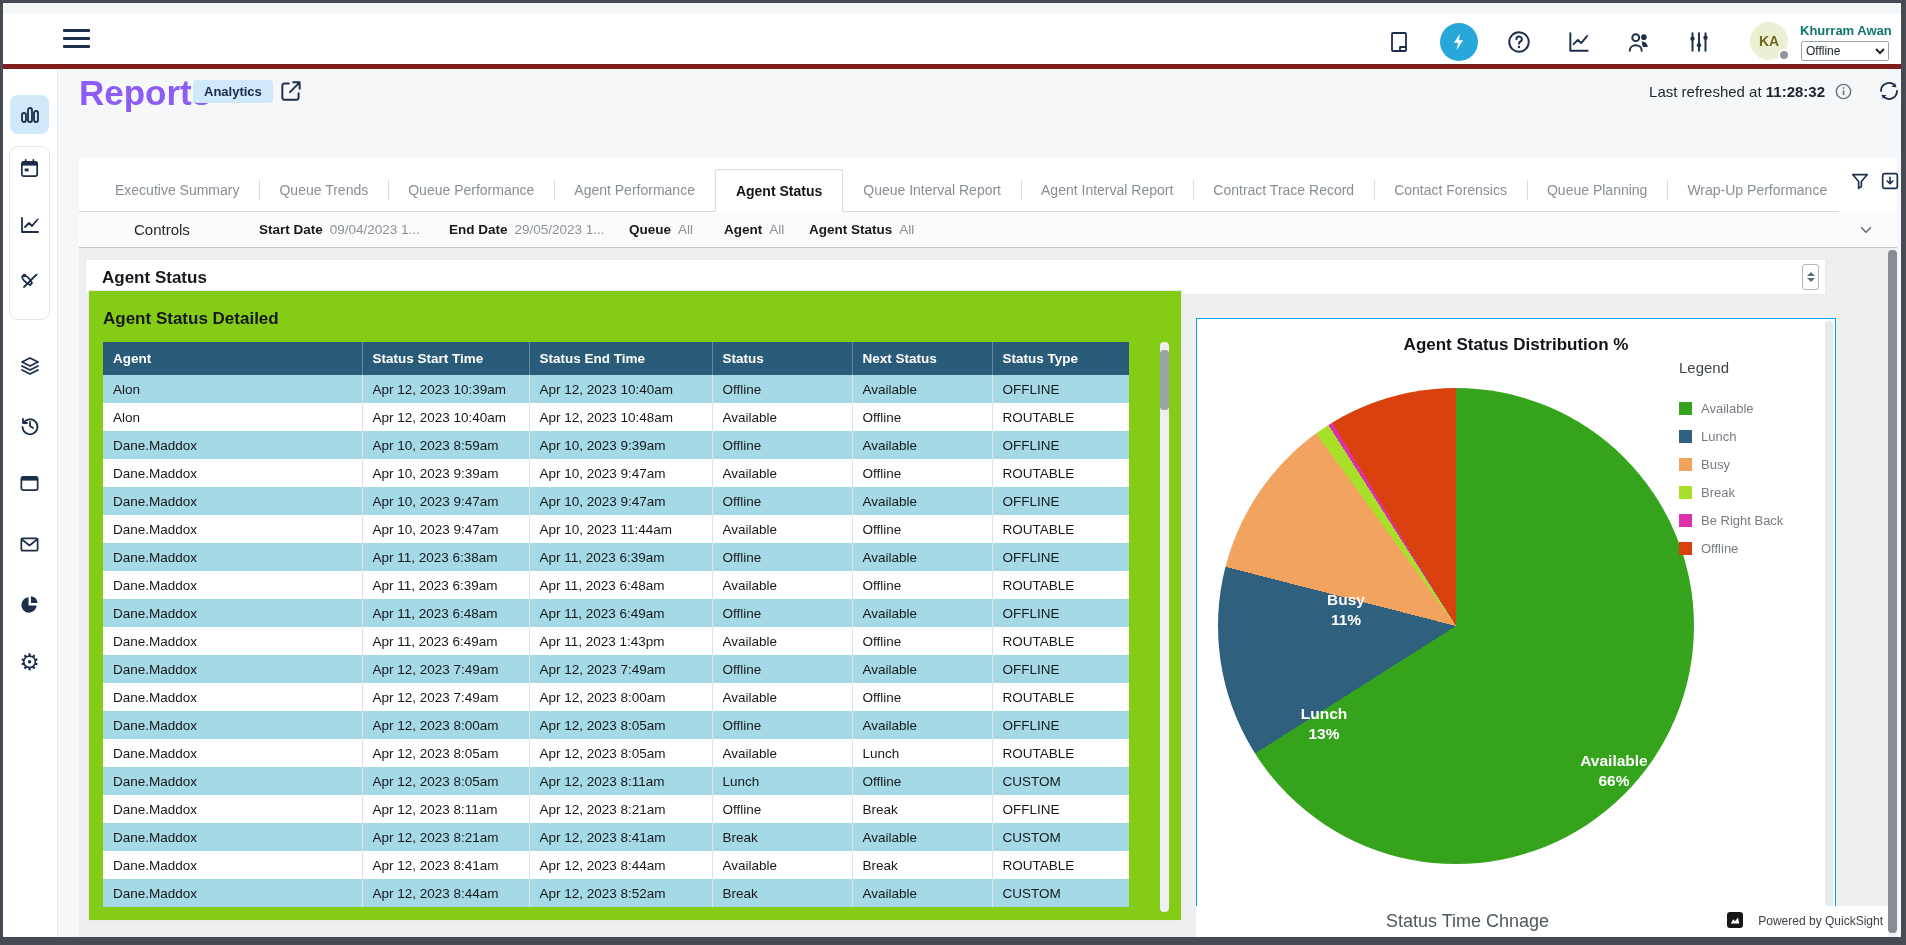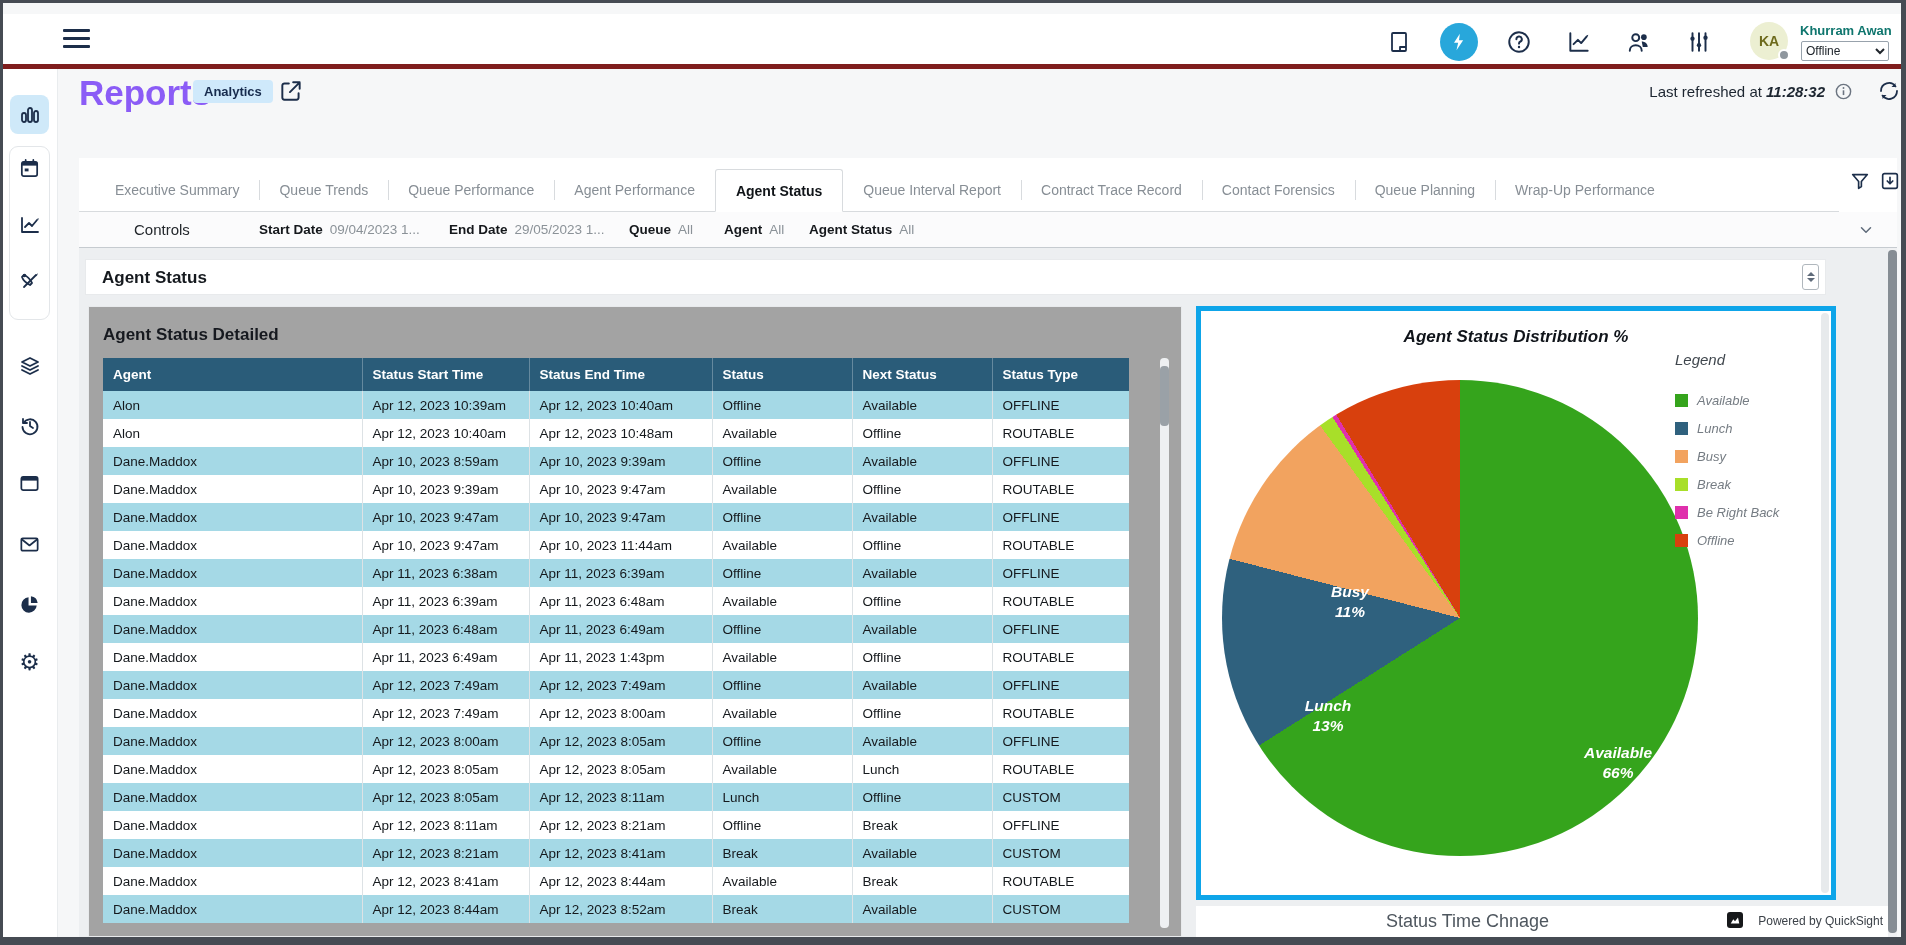--- a/index.html
+++ b/index.html
@@ -27,21 +27,21 @@
   .side-item { position:absolute; left:10px; width:39px; height:39px; display:flex; align-items:center; justify-content:center; border-radius:8px; cursor:pointer; }
   .side-item.active { background:#cfe9f9; }
   .side-group { position:absolute; left:9px; top:91px; width:41px; height:174px; border:1px solid #e3e6e9; border-radius:9px; }
   .gear-glyph { font-size:23px; color:#1c2e4a; line-height:1; }
 
   
   .page-title { position:absolute; left:79px; top:73px; font-size:35px; font-weight:bold; color:#8b5cf6; }
   .analytics-badge { position:absolute; left:193px; top:80px; height:23px; padding:0 11px; background:#cfe9fb; color:#172b4d; font-size:13px; font-weight:bold; border-radius:4px; display:flex; align-items:center; }
   .external-btn { position:absolute; left:278px; top:78px; width:26px; height:26px; cursor:pointer; }
   .refreshed { position:absolute; top:83px; left:1649px; width:176px; font-size:15px; color:#1c2530; text-align:right; }
-  .refreshed b { font-weight:bold;font-style:italic; }
+  .refreshed b { font-weight:bold; }
   .info-btn { position:absolute; left:1834px; top:82px; width:19px; height:19px; cursor:pointer; }
   .refresh-btn { position:absolute; left:1877px; top:79px; width:24px; height:24px; cursor:pointer; }
 
   
   .card { position:absolute; left:79px; top:158px; width:1818px; height:779px; background:#fff; }
   .tool-btn { position:absolute; top:170px; width:22px; height:22px; cursor:pointer; z-index:6; }
   .funnel-btn { left:1849px; }
   .download-btn { left:1879px; }
 
   
@@ -62,35 +62,35 @@
   
   .dashboard { position:absolute; left:79px; top:248px; width:1818px; height:689px; background:#edeff1; z-index:3; }
   .section-bar { position:absolute; left:85px; top:259px; width:1741px; height:36px; background:#fff; border:1px solid #e8eaec; z-index:4; }
   .section-title { position:absolute; left:16px; top:8px; font-size:17px; font-weight:bold; color:#15191e; }
   .spinner { position:absolute; right:6px; top:4px; width:17px; height:26px; border:1px solid #b0b7bd; border-radius:3px; background:#fff; display:flex; flex-direction:column; align-items:center; justify-content:center; gap:2px; cursor:pointer; }
   .spinner i { width:0; height:0; border-left:4px solid transparent; border-right:4px solid transparent; }
   .spinner .up { border-bottom:4px solid #5f6b7a; }
   .spinner .dn { border-top:4px solid #5f6b7a; }
 
   
-  .table-panel { position:absolute; left:88px; top:306px; width:1094px; height:631px; background:#a3a3a3; border:1px solid #e8eaec; overflow:hidden; z-index:4; }
+  .table-panel { position:absolute; left:88px; top:290px; width:1094px; height:631px; background:#84cc16; border:1px solid #e8eaec; overflow:hidden; z-index:4; }
   .panel-title { position:absolute; left:14px; top:18px; font-size:17px; font-weight:bold; color:#16191f; }
   table.grid { position:absolute; left:14px; top:51px; border-collapse:collapse; table-layout:fixed; width:1026px; }
   table.grid th { background:#2a5c79; color:#fff; font-size:13.5px; font-weight:bold; text-align:left; height:33px; padding:0 0 0 10px; border-left:1px solid rgba(255,255,255,.28); cursor:pointer; }
   table.grid th:first-child { border-left:none; }
   table.grid td { font-size:13.5px; color:#15191d; height:28px; padding:0 0 0 10px; border-right:1px solid #dde2e5; white-space:nowrap; overflow:hidden; }
   table.grid td:last-child { border-right:none; }
   table.grid tr:nth-child(odd) td { background:#a5d9e6; }
   table.grid tr:nth-child(even) td { background:#fff; }
   .c0{width:259px}.c1{width:167px}.c2{width:183px}.c3{width:140px}.c4{width:140px}.c5{width:137px}
   .tbl-scroll { position:absolute; right:12px; top:51px; bottom:8px; width:9px; background:#eef0f2; border-radius:4px; cursor:pointer; }
   .tbl-scroll .thumb { position:absolute; top:8px; left:0; width:9px; height:60px; background:#9aa1a7; border-radius:4px; }
 
   
-  .pie-panel { position:absolute; left:1196px; top:306px; width:640px; height:594px; background:#fff; border:5px solid #0ea5e9; z-index:4;font-style:italic; }
+  .pie-panel { position:absolute; left:1196px; top:318px; width:640px; height:594px; background:#fff; border:1px solid #0ea5e9; z-index:4; }
   .pie-title { position:absolute; left:0; top:16px; width:100%; text-align:center; font-size:17px; font-weight:bold; color:#10141a; }
   .pie { position:absolute; left:21px; top:69px; width:476px; height:476px; border-radius:50%; cursor:pointer; }
   .slice-label { position:absolute; color:#fff; font-weight:bold; font-size:15.5px; text-align:center; line-height:1.3; transform:translate(-50%,-50%); pointer-events:none; }
   .lbl-busy { left:128px; top:222px; }
   .lbl-lunch { left:106px; top:336px; }
   .lbl-available { left:396px; top:383px; }
   .legend { position:absolute; right:26px; top:40px; width:130px; }
   .legend-title { font-size:15px; color:#3f464d; margin-bottom:18px; }
   .legend-item { display:flex; align-items:center; gap:9px; height:28px; cursor:pointer; }
   .legend-swatch { width:13px; height:13px; flex:0 0 13px; }
@@ -280,20 +280,21 @@
       </svg>
   </div>
 
   <div class="tabs" id="tabs">
       <div class="tab">Executive Summary</div>
       <div class="tab">Queue Trends</div>
       <div class="tab">Queue Performance</div>
       <div class="tab">Agent Performance</div>
       <div class="tab active">Agent Status</div>
       <div class="tab">Queue Interval Report</div>
+      <div class="tab">Agent Interval Report</div>
       <div class="tab">Contract Trace Record</div>
       <div class="tab">Contact Forensics</div>
       <div class="tab">Queue Planning</div>
       <div class="tab">Wrap-Up Performance</div>
     </div>
 
   <div class="controls">
     <span class="controls-label">Controls</span>
     <span class="ctrl-item" style="left:180px"><span class="lbl">Start Date</span><span class="val">09/04/2023 1...</span></span>
     <span class="ctrl-item" style="left:370px"><span class="lbl">End Date</span><span class="val">29/05/2023 1...</span></span>

